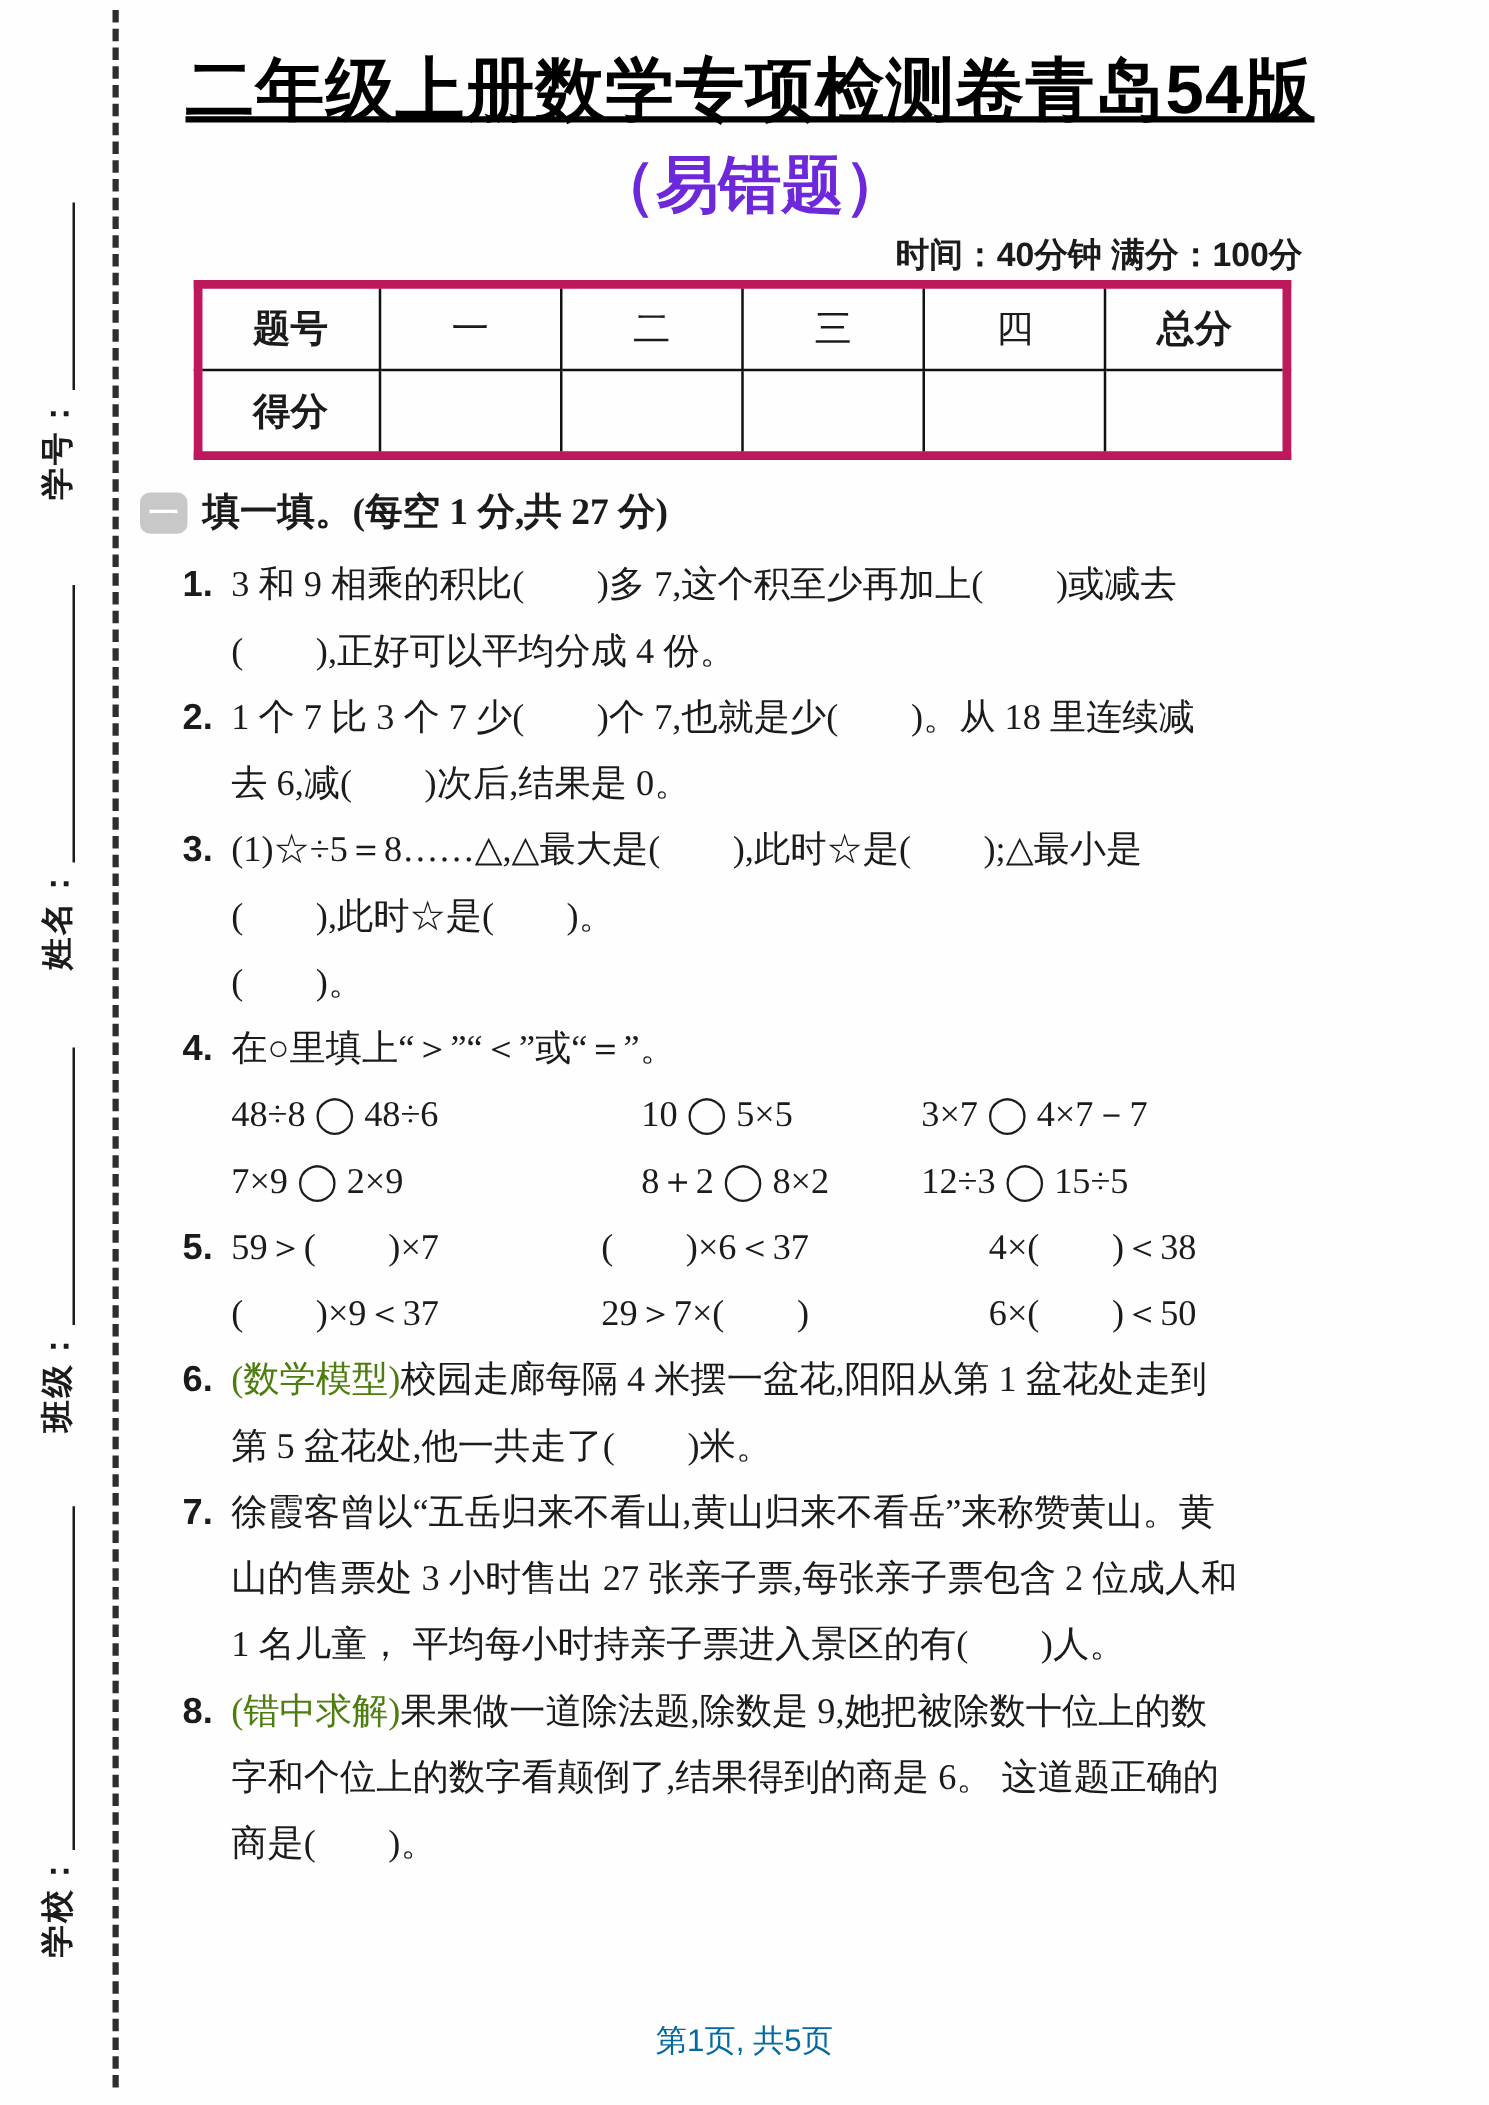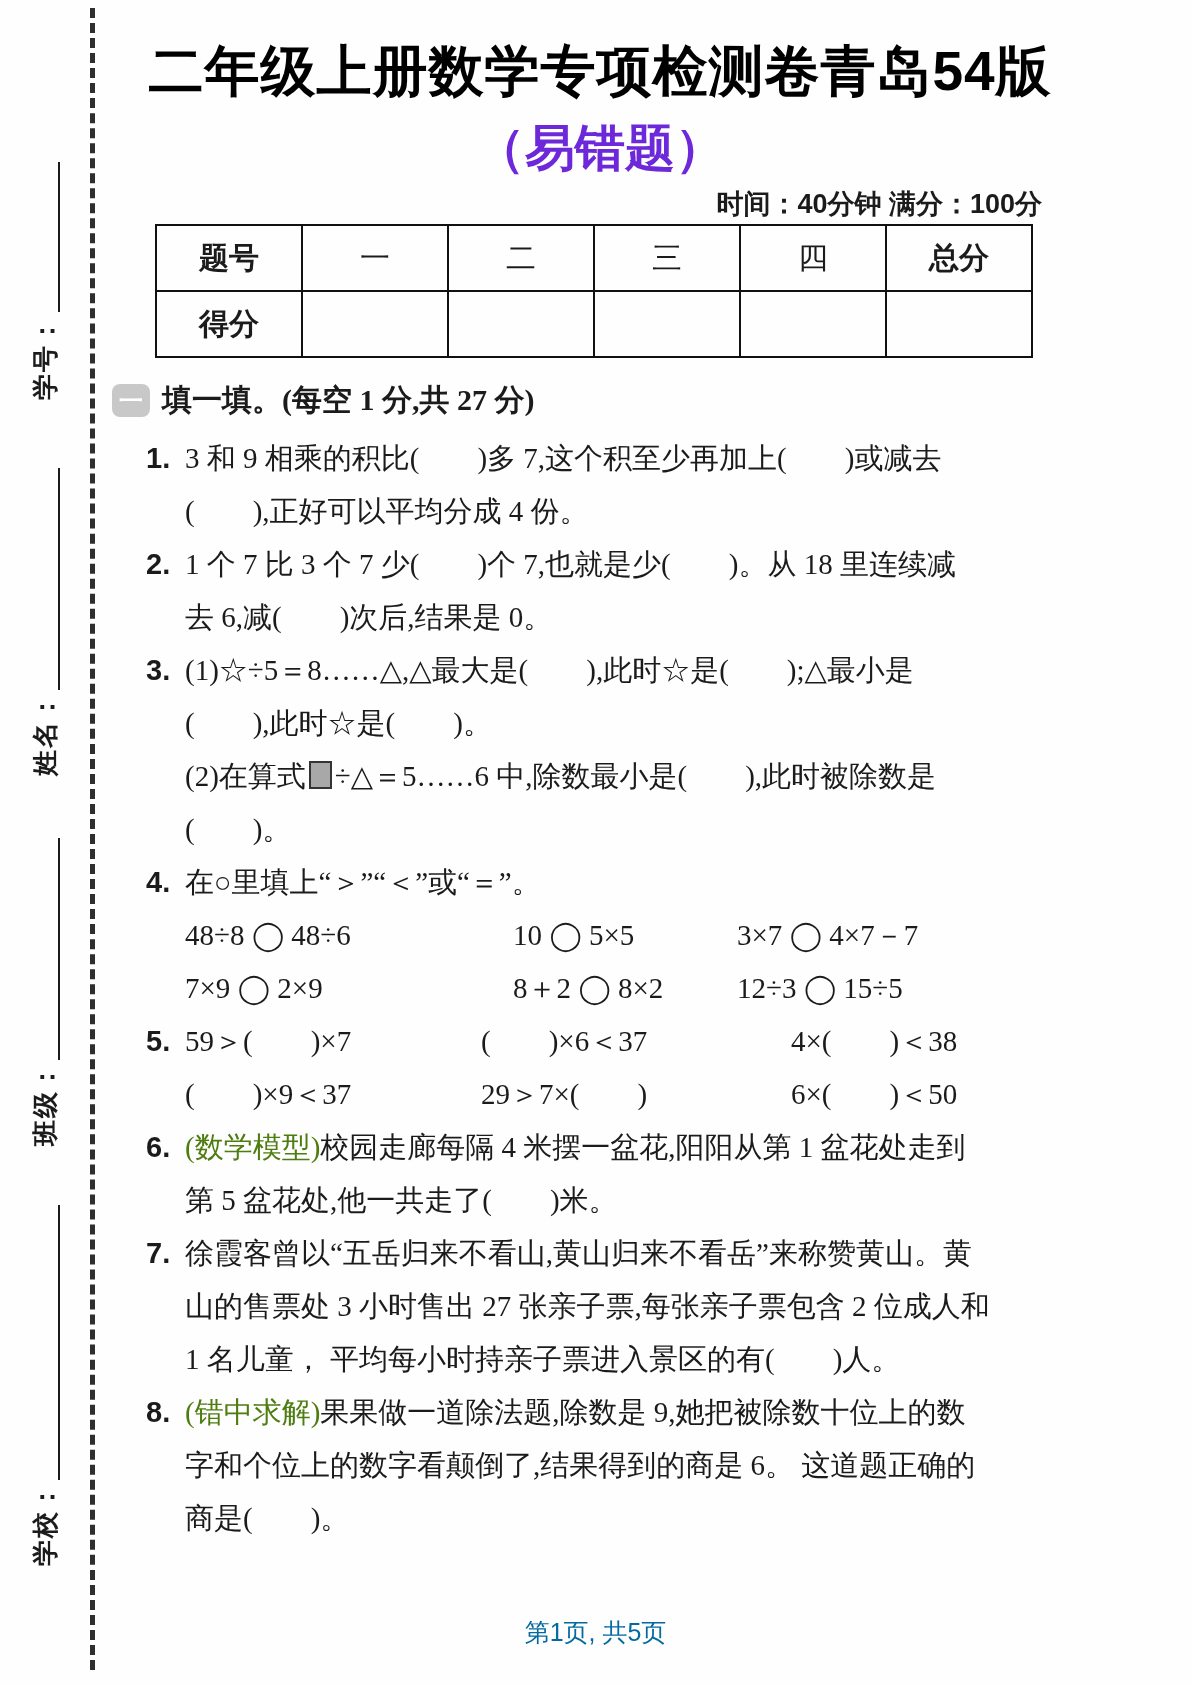--- a/index.html
+++ b/index.html
@@ -31,41 +31,42 @@
   .sl-2{top:718px;}
   .sl-3{top:1088px;}
   .sl-4{top:1508px;}
   
   .content{position:absolute;left:110px;top:0;width:980px;}
   .title{
     margin-top:30px;text-align:center;
     font-family:"Liberation Sans","DejaVu Sans",sans-serif;
     font-weight:900;font-size:55px;letter-spacing:1px;color:#000;
     line-height:82px;
+    text-decoration:underline;
   }
   .subtitle{
     text-align:center;
     font-family:"Liberation Sans","DejaVu Sans",sans-serif;
     font-weight:900;font-size:50px;color:#6d28d9;line-height:72px;
   }
   .meta{
     text-align:right;padding-right:48px;margin-top:4px;
     font-family:"Liberation Sans","DejaVu Sans",sans-serif;
     font-weight:700;font-size:27px;line-height:32px;
   }
   
   table.score{
     margin:4px 0 0 45px;border-collapse:collapse;table-layout:fixed;
     width:878px;
   }
   table.score td{
     border:2px solid #111;text-align:center;vertical-align:middle;
     font-size:30px;height:62px;
   }
-  table.score{border:1px solid #be185d;}
+  table.score{border:7px solid #be185d;}
   td.hd{font-weight:bold;}
   
   .section-head{
     margin:20px 0 0 2px;display:flex;align-items:center;
     font-size:30px;font-weight:bold;line-height:44px;
   }
   .badge{
     display:inline-block;width:38px;height:33px;margin-right:12px;
     background:#c8c8c8;border-radius:8px;color:#fff;
     font-family:"Liberation Sans","DejaVu Sans",sans-serif;
@@ -156,23 +157,20 @@
       <div class="q">
         <span class="num">2.</span>
         <div class="q-line">1 个 7 比 3 个 7 少(　　)个 7,也就是少(　　)。从 18 里连续减</div>
         <div class="q-line">去 6,减(　　)次后,结果是 0。</div>
       </div>
 
       <div class="q">
         <span class="num">3.</span>
         <div class="q-line">(1)☆÷5＝8……△,△最大是(　　),此时☆是(　　);△最小是</div>
         <div class="q-line">(　　),此时☆是(　　)。</div>
-        <div class="q-line">
-          <span>(2)在算式</span><span class="sq"></span><span>÷△＝5……6 中,除数最小是(　　),此时被除数是</span>
-        </div>
         <div class="q-line">(　　)。</div>
       </div>
 
       <div class="q q4">
         <span class="num">4.</span>
         <div class="q-line">在○里填上“＞”“＜”或“＝”。</div>
         <div class="exp-row">
           <span class="c1">48÷8 ◯ 48÷6</span>
           <span class="c2">10 ◯ 5×5</span>
           <span class="c3">3×7 ◯ 4×7－7</span>

